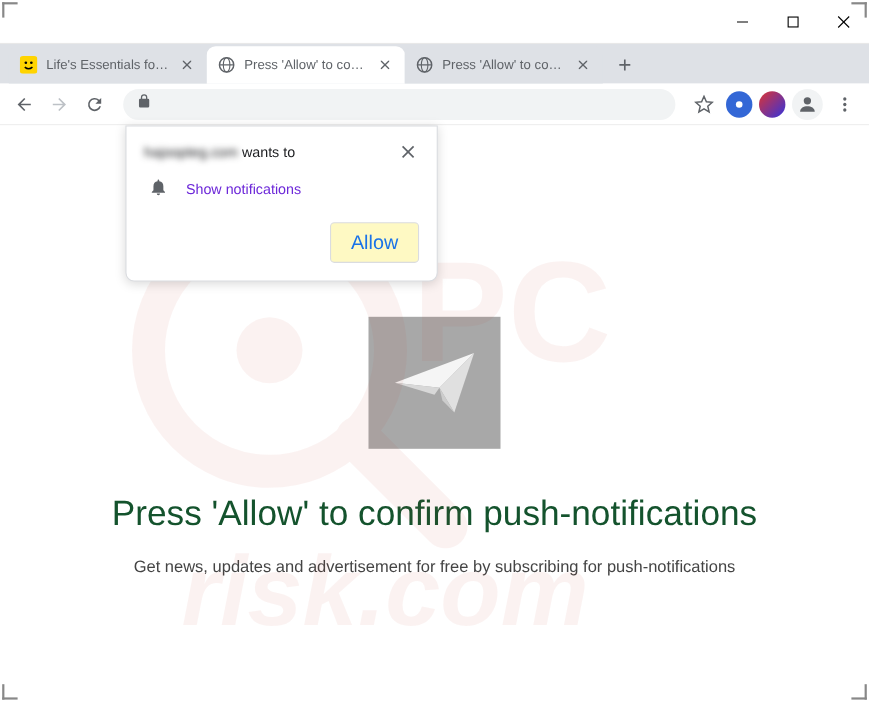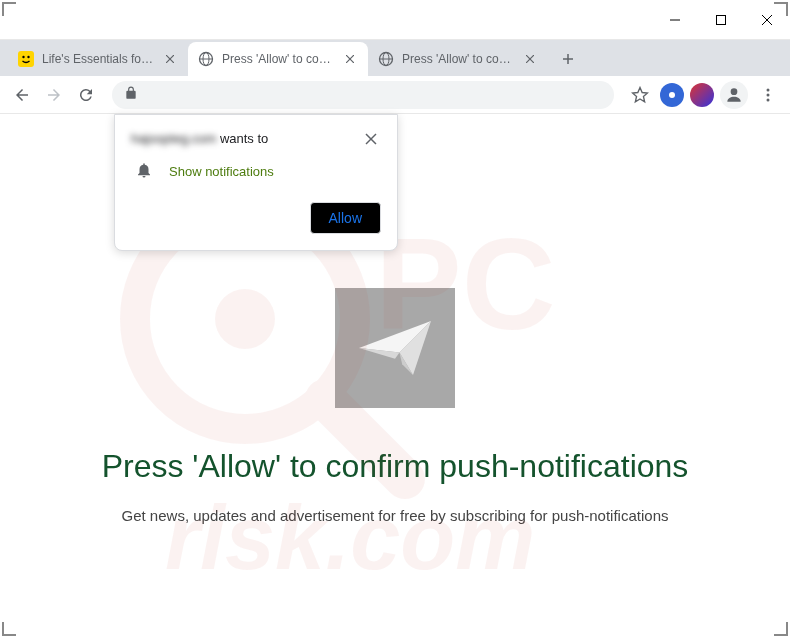--- a/index.html
+++ b/index.html
@@ -26,24 +26,24 @@
     .ext-icon { width: 24px; height: 24px; border-radius: 50%; display: flex; align-items: center; justify-content: center; }
     .profile-icon { width: 28px; height: 28px; border-radius: 50%; background: #f1f3f4; display: flex; align-items: center; justify-content: center; }
     
     .content { position: relative; height: calc(638px - 114px); background: #fff; display: flex; flex-direction: column; align-items: center; justify-content: center; }
     
     .permission-popup { position: absolute; top: 0; left: 114px; width: 284px; background: #fff; border: 1px solid #dadce0; border-radius: 0 0 8px 8px; box-shadow: 0 2px 10px rgba(0,0,0,0.15); padding: 16px; z-index: 10; }
     .popup-header { display: flex; justify-content: space-between; align-items: flex-start; margin-bottom: 14px; }
     .popup-title { font-size: 13px; color: #202124; }
     .popup-blur { filter: blur(3px); display: inline-block; }
     .popup-close { width: 16px; height: 16px; cursor: pointer; color: #5f6368; }
-    .popup-body { display: flex; align-items: center; font-size: 13px; color: #4d7c0f; margin-bottom: 20px; padding-left: 4px; }
+    .popup-body { display: flex; align-items: center; font-size: 13px; color: #6d28d9; margin-bottom: 20px; padding-left: 4px; }
     .popup-body .bell { margin-right: 16px; }
     .popup-buttons { display: flex; justify-content: flex-end; gap: 10px; }
-    .popup-btn { padding: 7px 18px; font-size: 14px; border: 1px solid #dadce0; background: #000000; border-radius: 4px; cursor: pointer; color: #1a73e8; font-weight: 500; margin-left: 48px; }
+    .popup-btn { padding: 7px 18px; font-size: 18px; border: 1px solid #dadce0; background: #fef9c3; border-radius: 4px; cursor: pointer; color: #1a73e8; font-weight: 500; margin-left: 48px; }
     
     .page-icon { width: 120px; height: 120px; background: #a8a8a8; display: flex; align-items: center; justify-content: center; margin-bottom: 40px; margin-top: 60px; }
     .page-heading { font-size: 32px; color: #14532d; font-weight: 400; margin-bottom: 22px; text-align: center; }
     .page-subtext { font-size: 15px; color: #444; text-align: left; }
     
     .watermark { position: absolute; top: 50%; left: 50%; transform: translate(-50%, -50%); opacity: 0.06; z-index: 0; pointer-events: none; }
     .watermark svg { width: 600px; height: 450px; }
     
     .corner { position: absolute; width: 14px; height: 14px; border: 2px solid #888; z-index: 100; }
     .corner.tl { top: 2px; left: 2px; border-right: none; border-bottom: none; }

